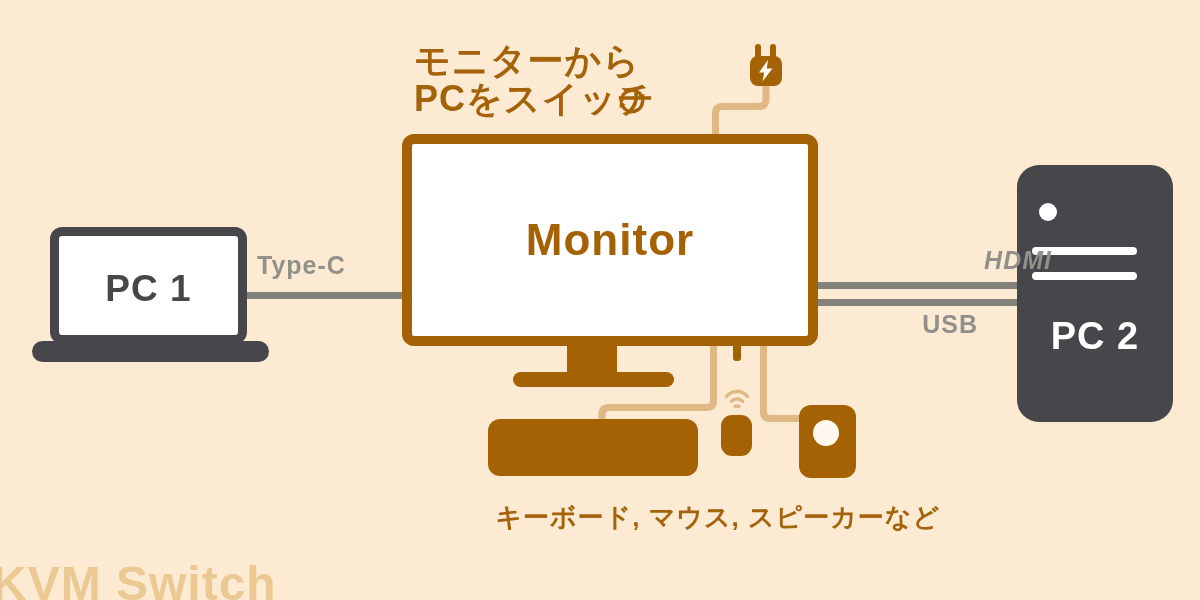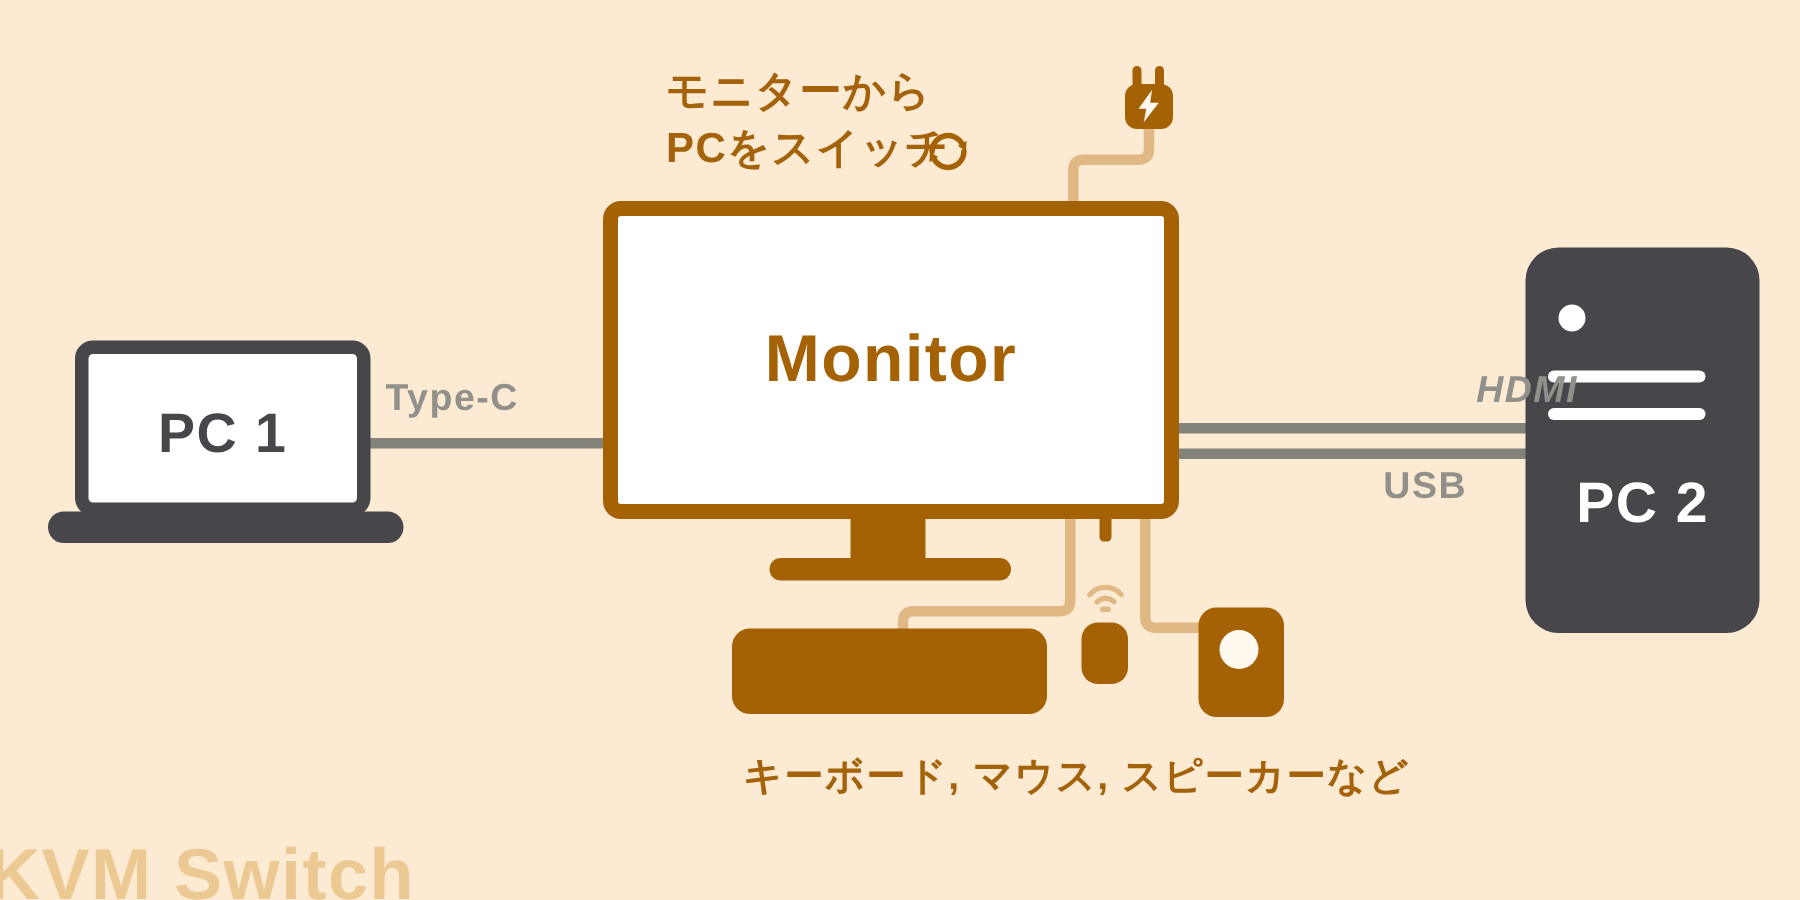--- a/index.html
+++ b/index.html
@@ -13,35 +13,35 @@
   }
   .abs{position:absolute;}
 
   
   svg.cables{position:absolute;left:0;top:0;}
   .cable-tan{stroke:#DFB884;stroke-width:7;fill:none;}
   .cable-gray{stroke:#83827B;stroke-width:7;fill:none;}
 
   
   .annotation{
-    left:444px;top:42px;
-    color:#A4620A;font-weight:bold;font-size:28px;line-height:38px;
+    left:414px;top:42px;
+    color:#A4620A;font-weight:bold;font-size:36px;line-height:38px;
     letter-spacing:1px;white-space:nowrap;
   }
   .refresh-icon{left:615px;top:84px;width:34px;height:34px;}
 
   
   .plug-body{left:750px;top:56px;width:32px;height:30px;background:#A56205;border-radius:8px;}
   .plug-prong{width:6px;height:15px;background:#A56205;border-radius:3px 3px 0 0;top:44px;}
   .prong-l{left:755px;} .prong-r{left:770px;}
   .bolt-svg{left:0;top:0;width:32px;height:30px;position:absolute;}
 
   
   .monitor{
-    left:402px;top:134px;width:384px;height:212px;
+    left:402px;top:134px;width:416px;height:212px;
     background:#FFFFFF;border:10px solid #A56205;border-radius:12px;
     display:flex;align-items:center;justify-content:center;
   }
   .monitor-label{color:#A56205;font-size:44px;font-weight:bold;letter-spacing:1px;}
   .monitor-neck{left:567px;top:342px;width:50px;height:34px;background:#A56205;}
   .monitor-base{left:513px;top:372px;width:161px;height:15px;background:#A56205;border-radius:8px;}
   .dongle{left:733px;top:344px;width:8px;height:17px;background:#A56205;border-radius:0 0 3px 3px;}
 
   
   .laptop-screen{

